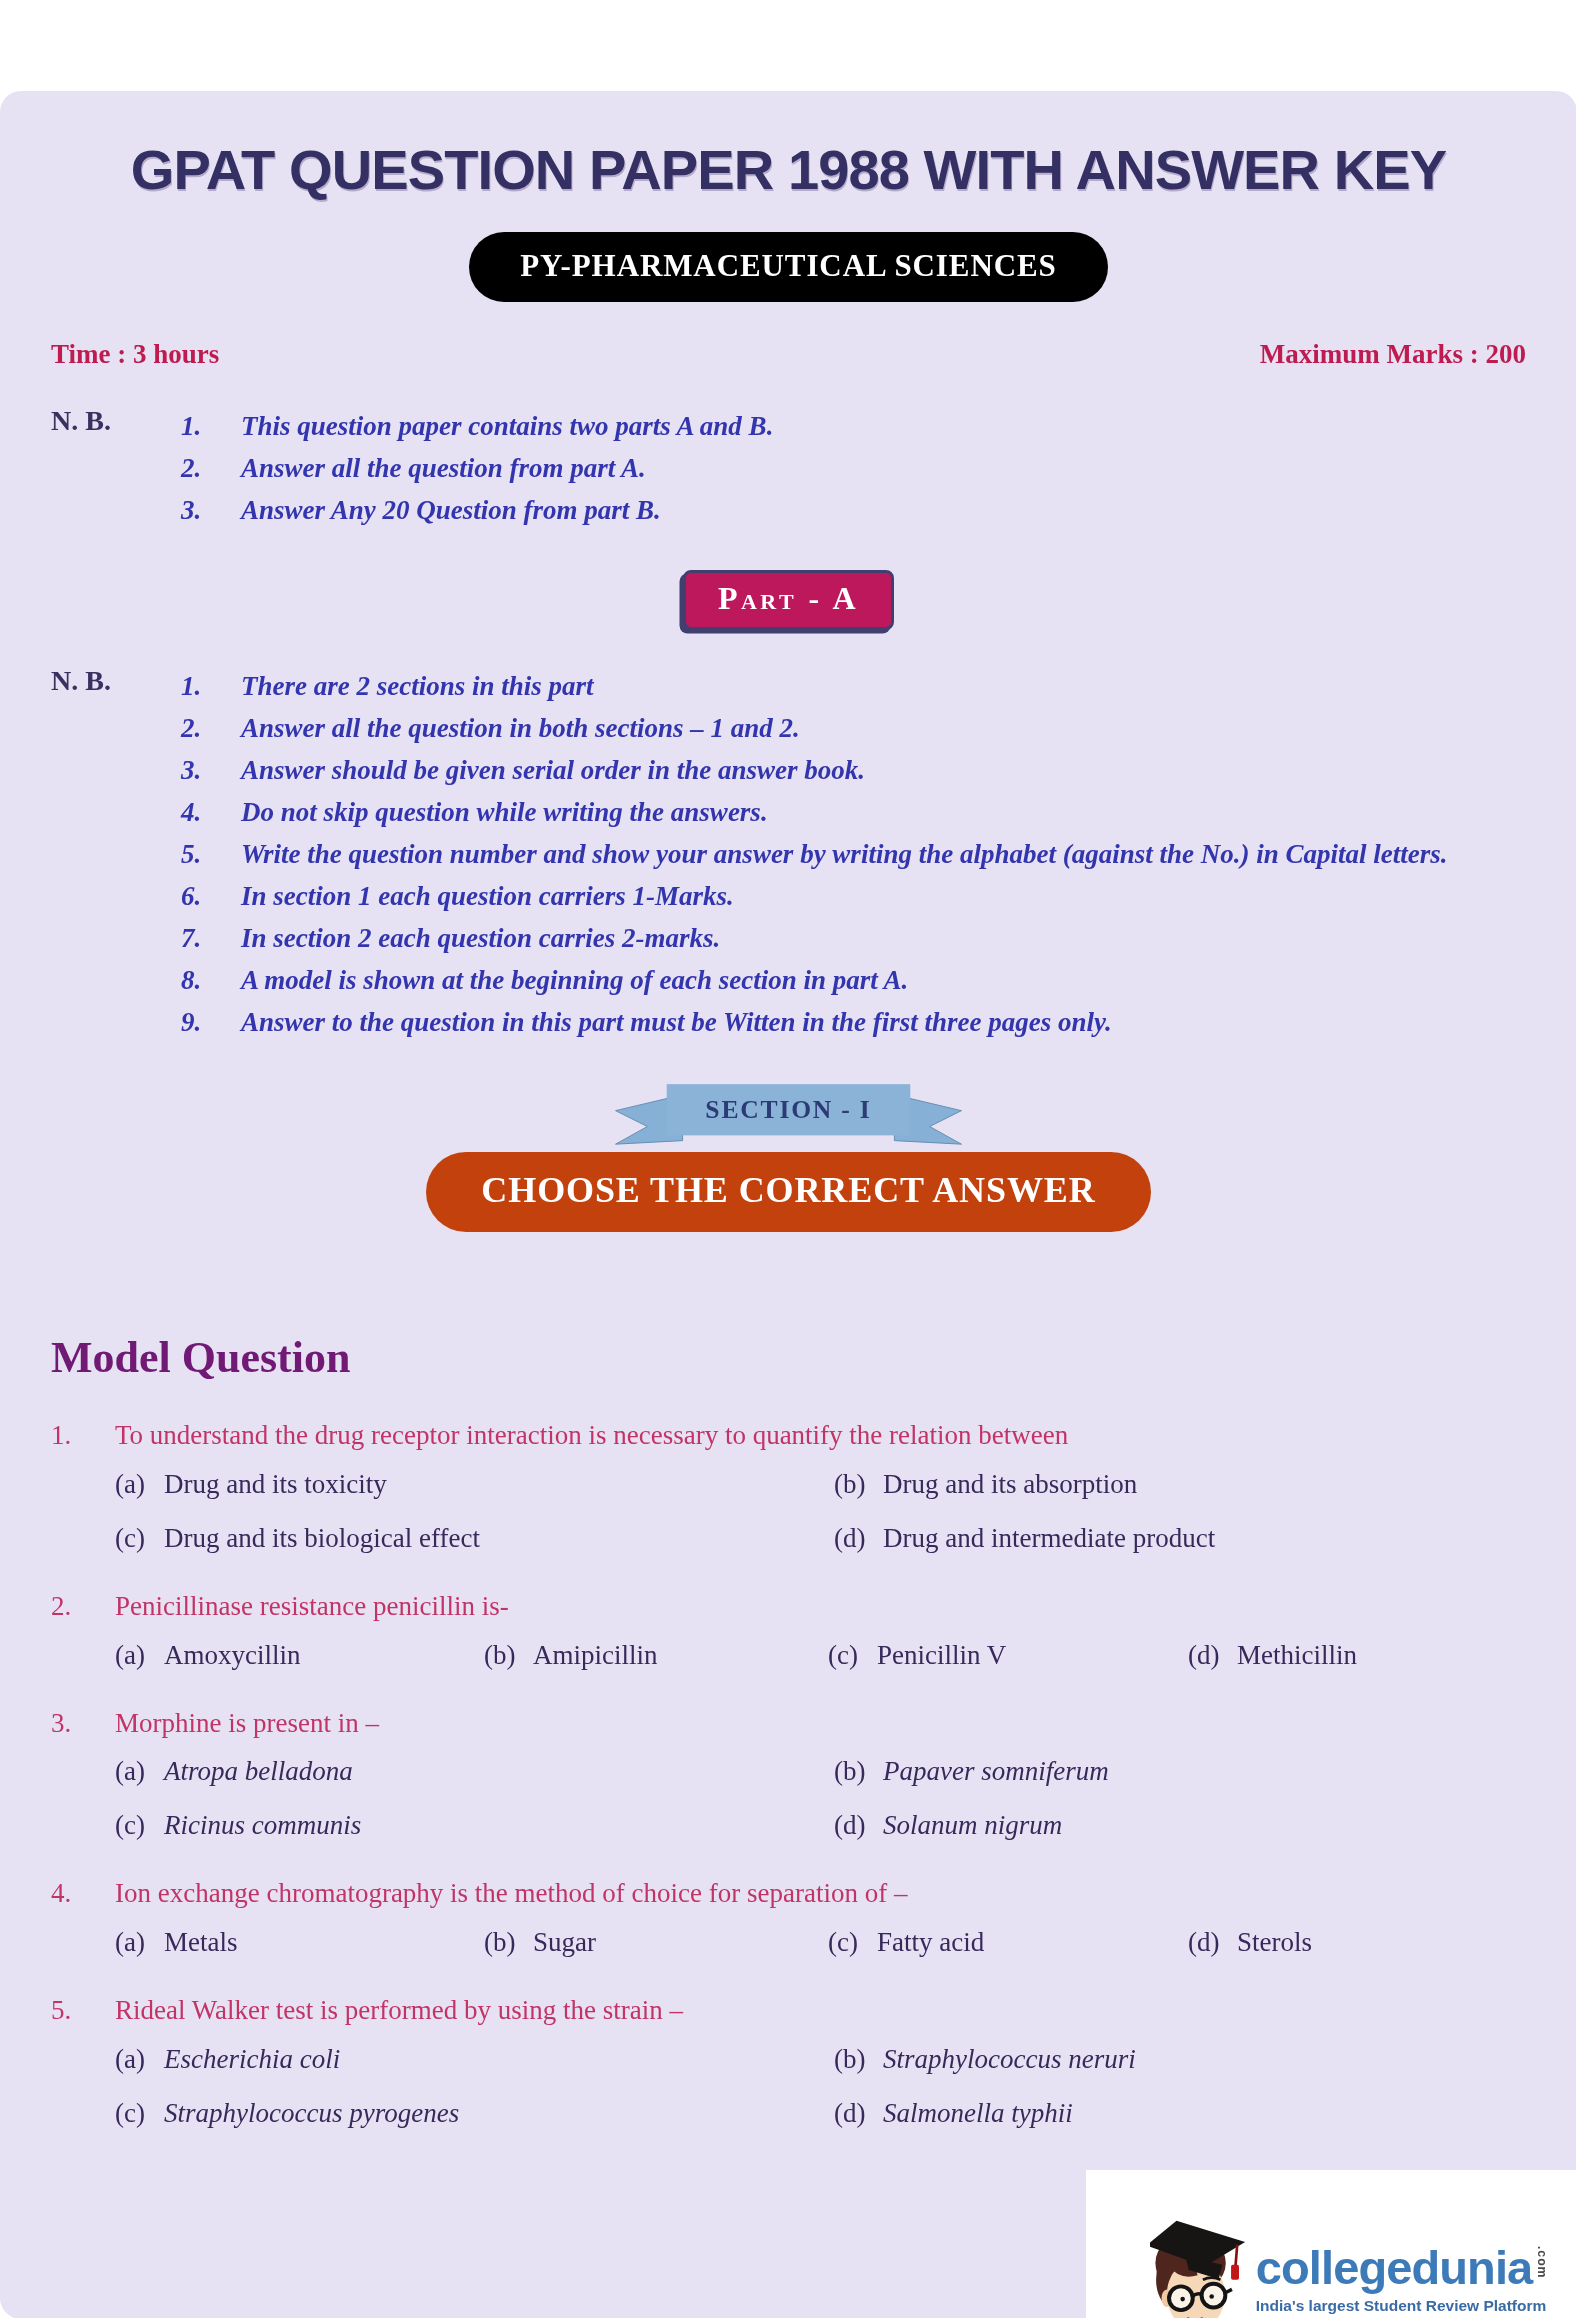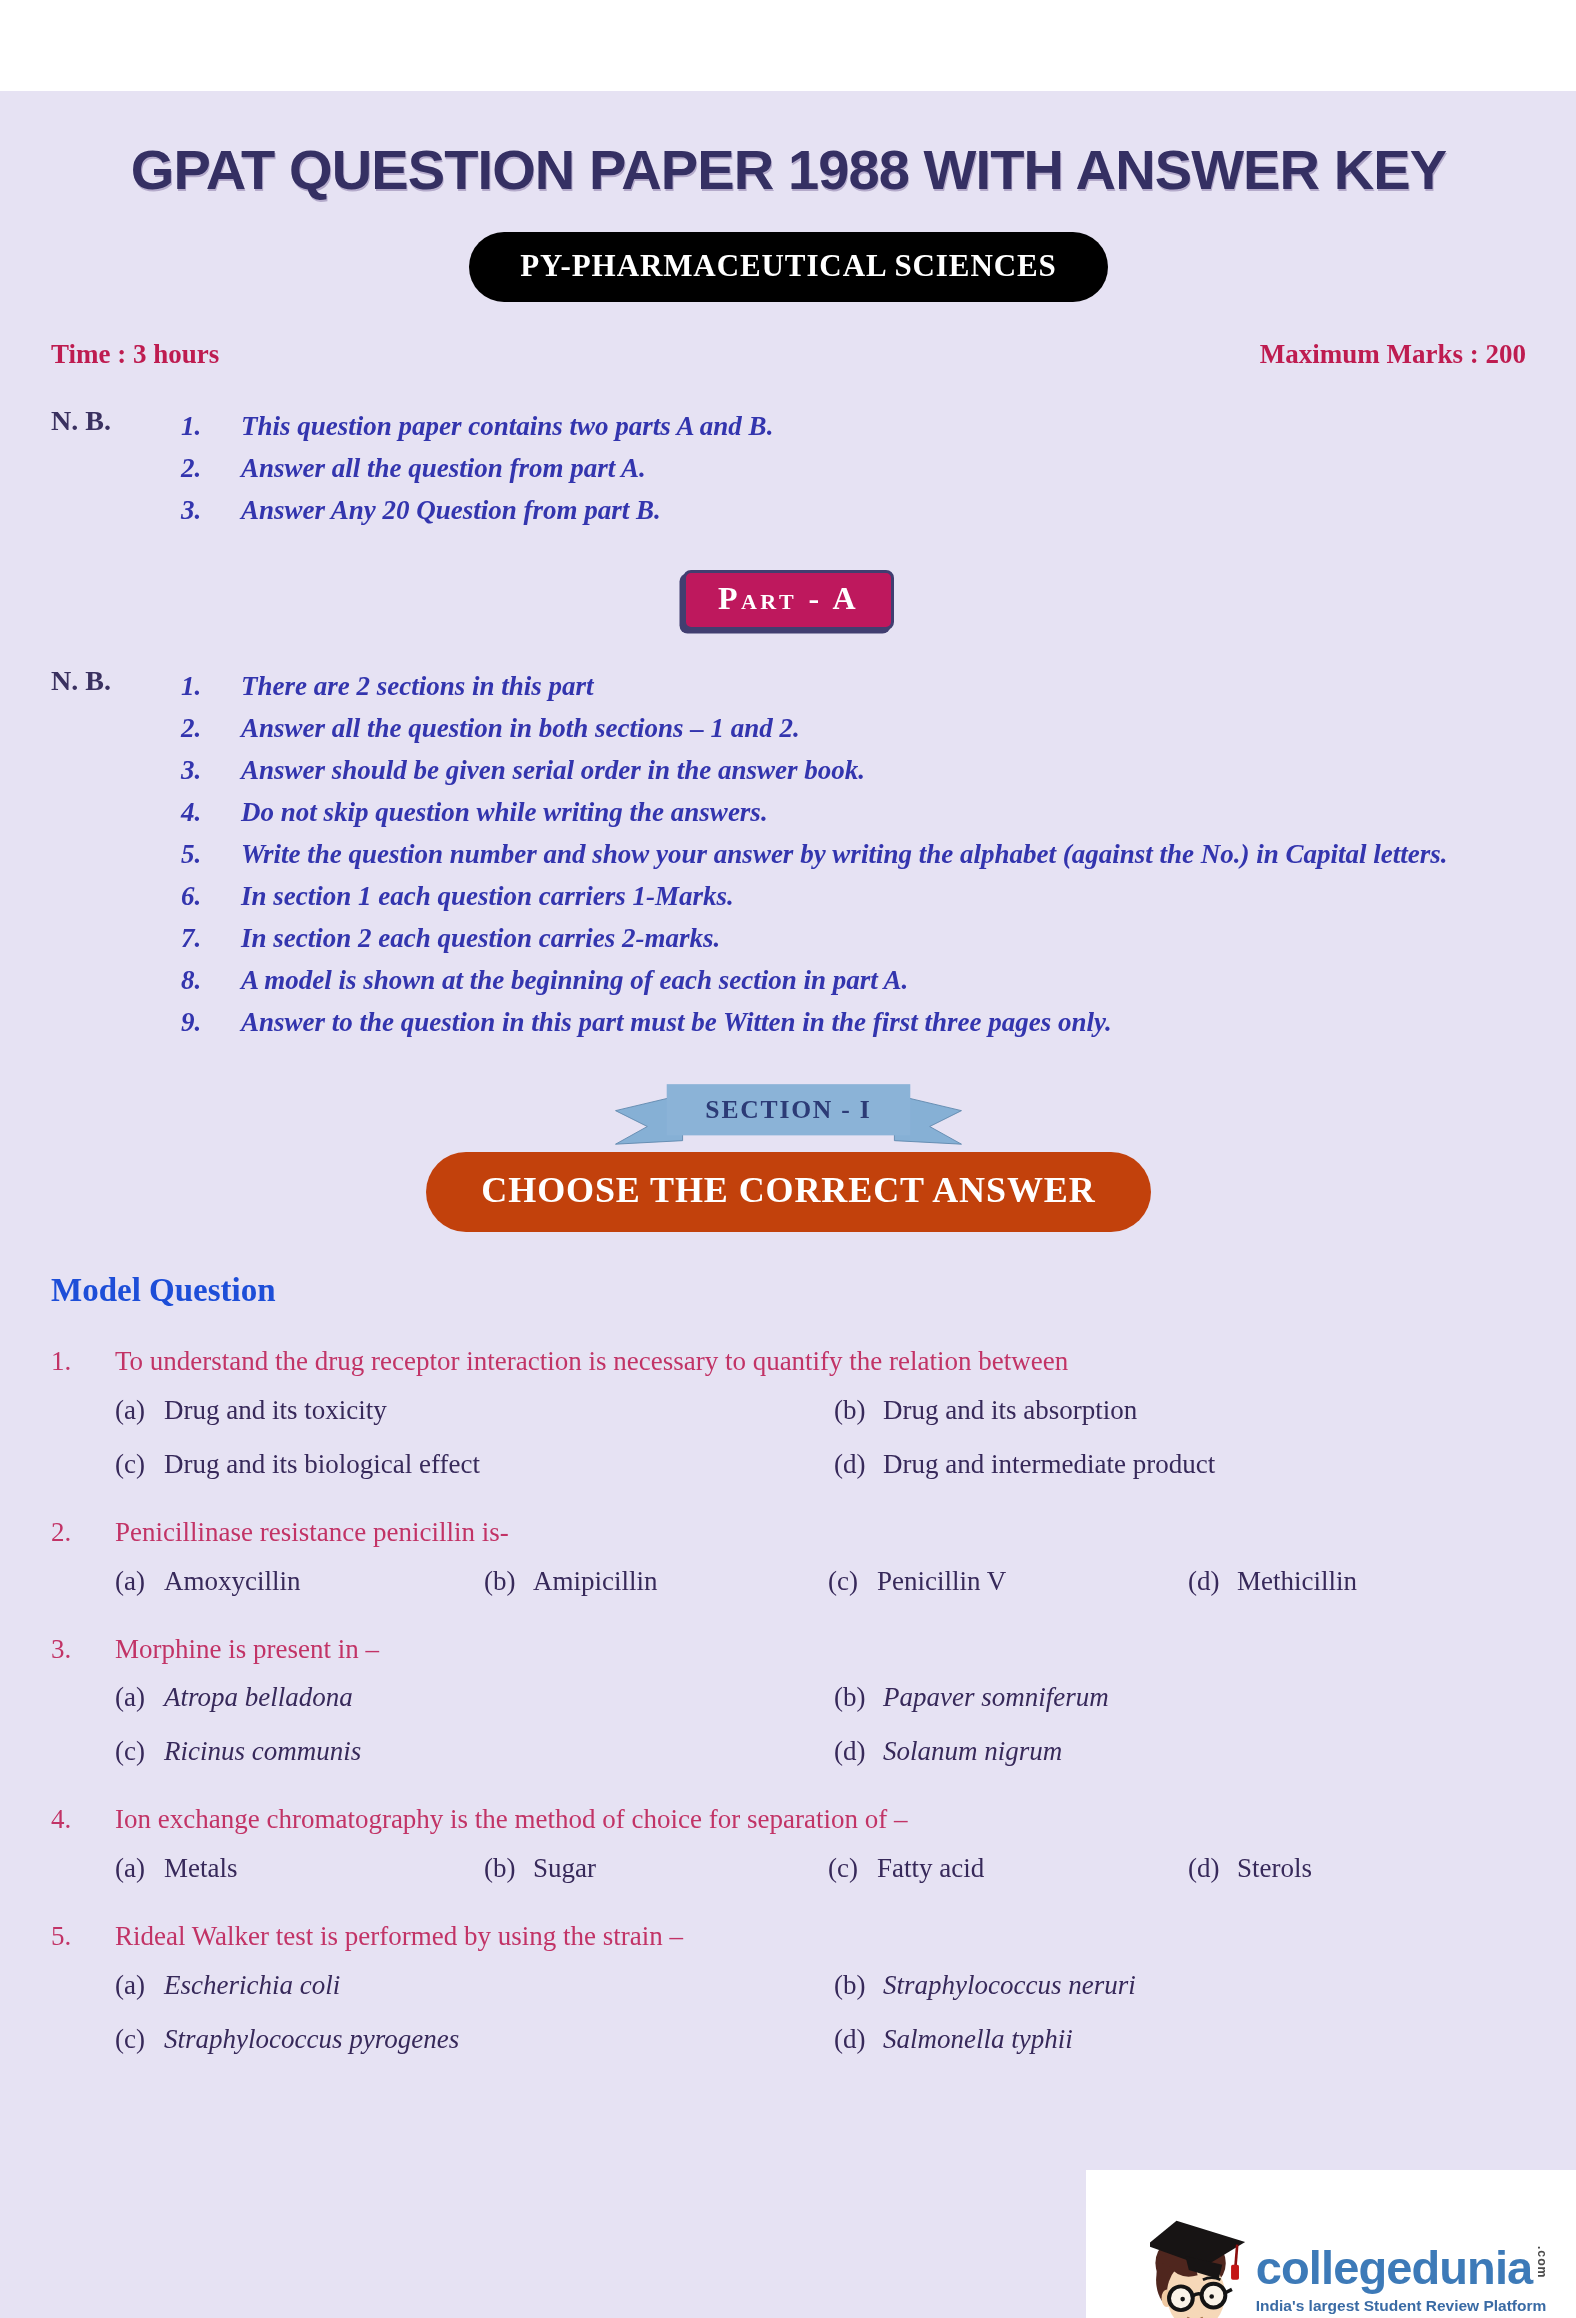--- a/index.html
+++ b/index.html
@@ -1,19 +1,19 @@
 <!DOCTYPE html>
 <html style="font-size:14px"><head>
 <meta charset="utf-8">
 <style>
   html,body{margin:0;padding:0;background:#fff;}
   .page{position:relative;width:1577px;height:2319px;background:#ffffff;overflow:hidden;
         font-family:"Liberation Serif", serif;}
   .content{position:absolute;top:91px;left:0;right:0;bottom:0;background:#E6E2F3;
-           padding:0 51px;box-sizing:border-box;}
+           padding:0 51px;box-sizing:border-box;border-radius:21px;}
   
   .title{margin:0;padding-top:46px;text-align:center;
          font-family:"Liberation Sans", sans-serif;font-weight:700;font-size:56px;
          letter-spacing:-0.9px;color:#353063;text-shadow:0.9px 1.8px 0 rgba(90,70,130,.35);}
   
   .subject-badge{display:table;margin:30px auto 0;background:#000000;color:#fff;
          font-weight:700;font-size:31px;letter-spacing:0.9px;padding:16px 51px 17.7px;
          border-radius:39px;}
   
   .meta{margin-top:37px;display:flex;justify-content:space-between;
@@ -35,21 +35,21 @@
   
   .ribbon{position:relative;width:353px;height:78px;margin:41px auto 0;}
   .ribbon svg{position:absolute;left:0;top:0;}
   .ribbon-label{position:absolute;top:10.6px;left:55px;right:55px;text-align:center;
         font-weight:700;font-size:25.6px;letter-spacing:1.8px;color:#2C3B76;}
   
   .choose-badge{display:table;margin:-10.6px auto 0;position:relative;background:#c2410c;
         color:#fff;font-weight:700;font-size:36px;letter-spacing:0.9px;
         padding:17.7px 55px 21px;border-radius:42px;}
   
-  .model-heading{margin-top:40px;font-weight:700;font-size:33px;color:#1d4ed8;}
+  .model-heading{margin-top:100px;font-weight:700;font-size:44px;color:#701a75;}
   
   .q{display:flex;margin-top:37px;}
   .q-num{width:64px;flex:none;font-size:27px;color:#C23366;}
   .q-text{flex:1;font-size:27px;color:#C23366;}
   .opts{margin:17.7px 0 0 64px;display:grid;}
   .opts-2col{grid-template-columns:719px auto;row-gap:23px;}
   .opts-4col{grid-template-columns:369px 344px 360px auto;}
   .opt{display:flex;font-size:27px;color:#37295A;}
   .opt-label{width:49px;flex:none;}
   .opt-text{flex:1;}

